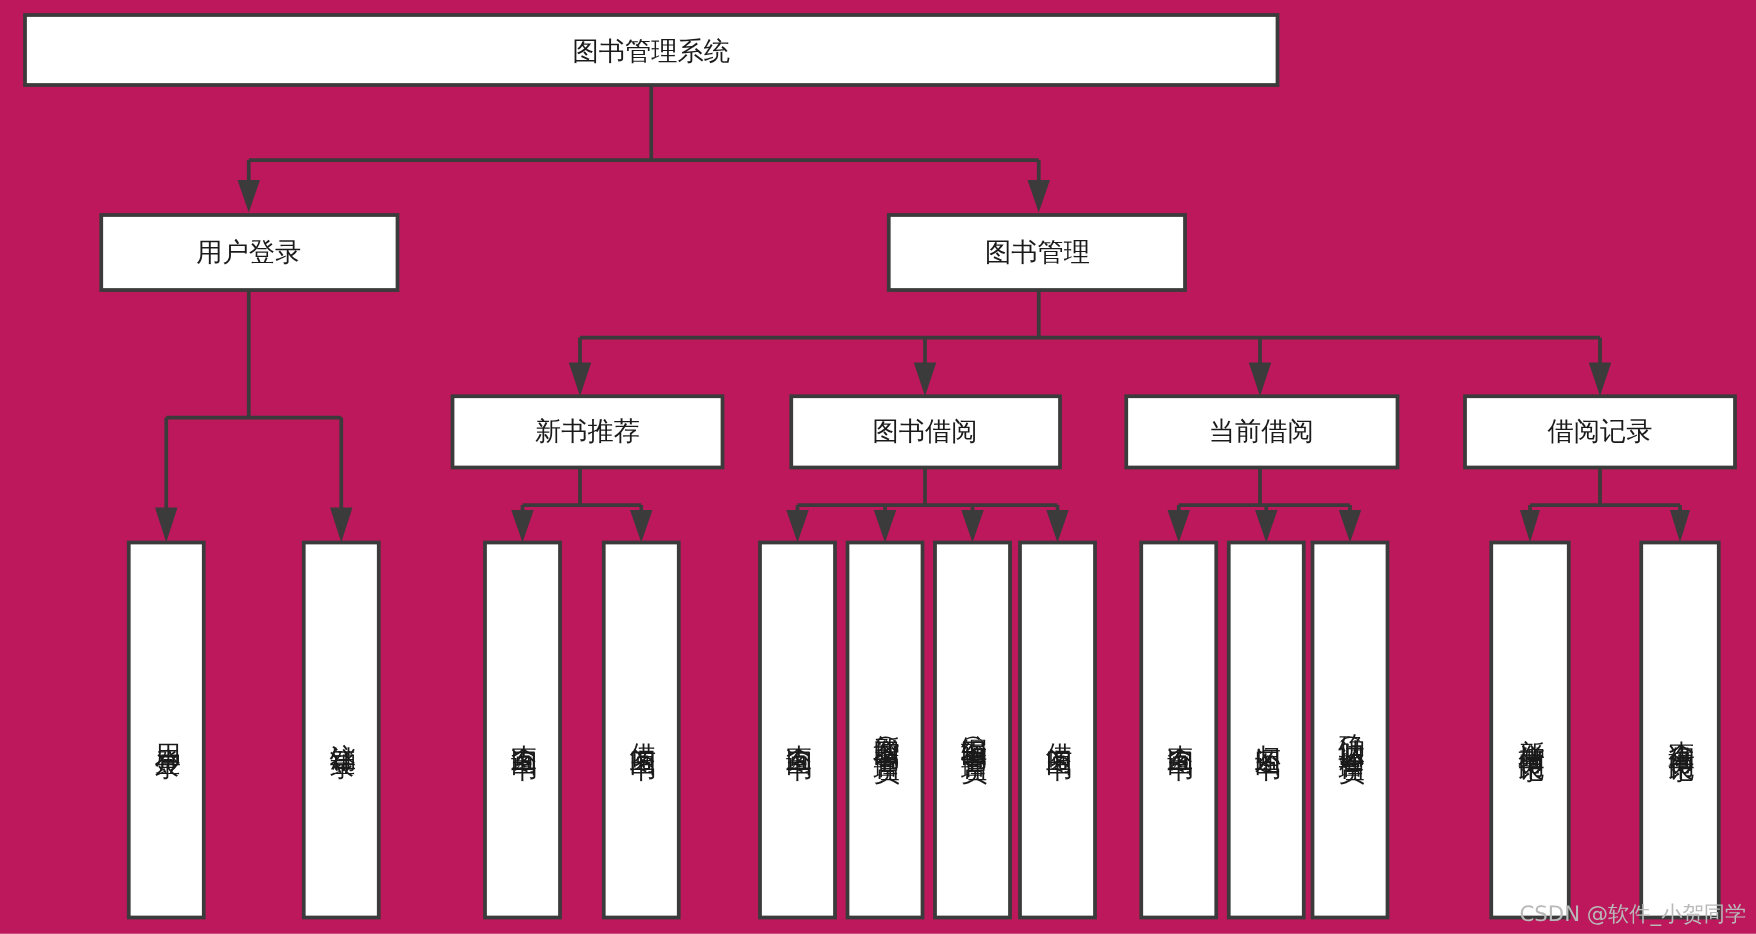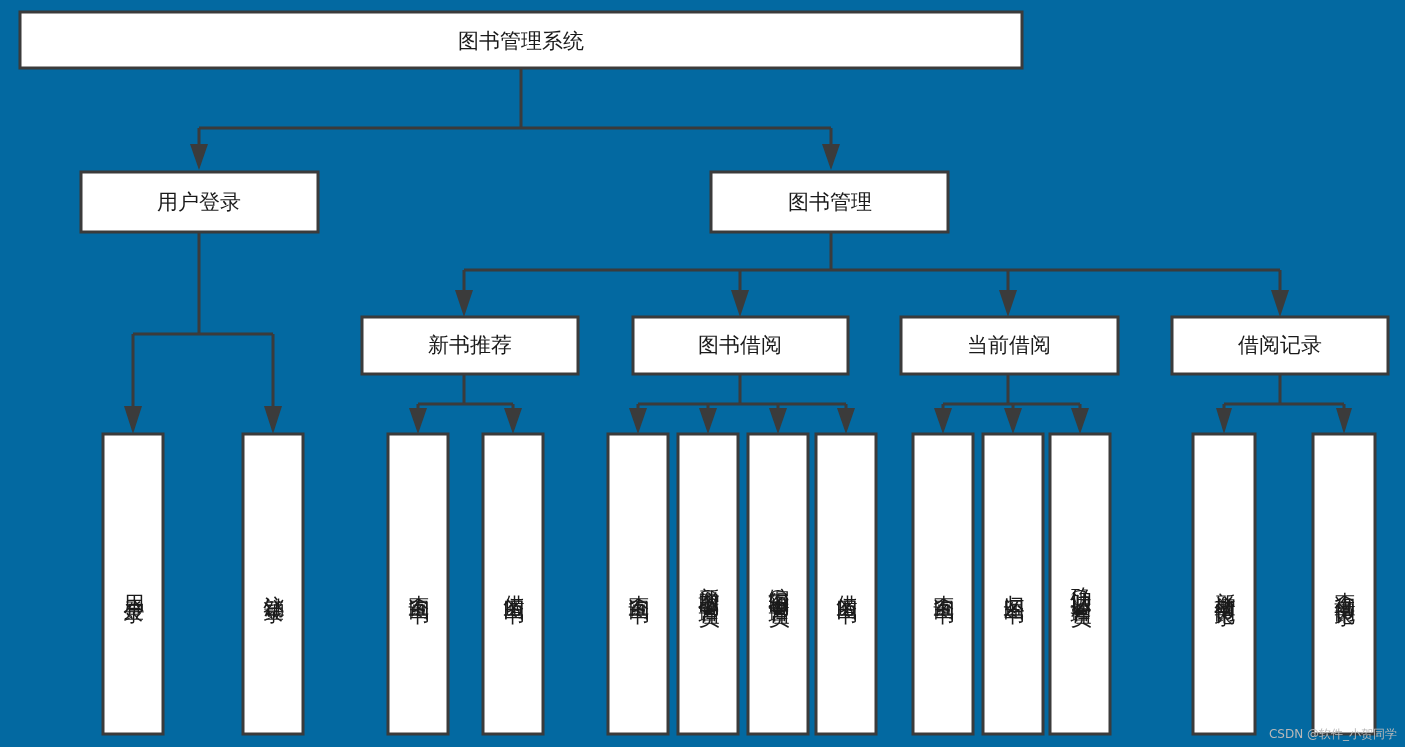--- a/index.html
+++ b/index.html
@@ -10,21 +10,21 @@
   body {
     width: 1405px;
     height: 747px;
     font-family: "DejaVu Sans", "Liberation Sans", sans-serif;
     overflow: hidden;
   }
   #diagram-root {
     position: relative;
     width: 1405px;
     height: 747px;
-    background: #0369a1;
+    background: #be185d;
   }
   svg#flow {
     position: absolute;
     top: 0;
     left: 0;
     width: 1405px;
     height: 747px;
     display: block;
   }
   .node-rect {
@@ -56,21 +56,21 @@
     text-anchor: middle;
     dominant-baseline: middle;
     writing-mode: vertical-rl;
     letter-spacing: 3px;
   }
   .watermark {
     position: absolute;
     right: 8px;
     bottom: 4px;
     font-family: "DejaVu Sans", "Liberation Sans", sans-serif;
-    font-size: 12px;
+    font-size: 17px;
     color: #b9b9b9;
     white-space: nowrap;
     pointer-events: none;
     user-select: none;
   }
 </style>
 </head>
 <body>
 
 <div id="diagram-root">

